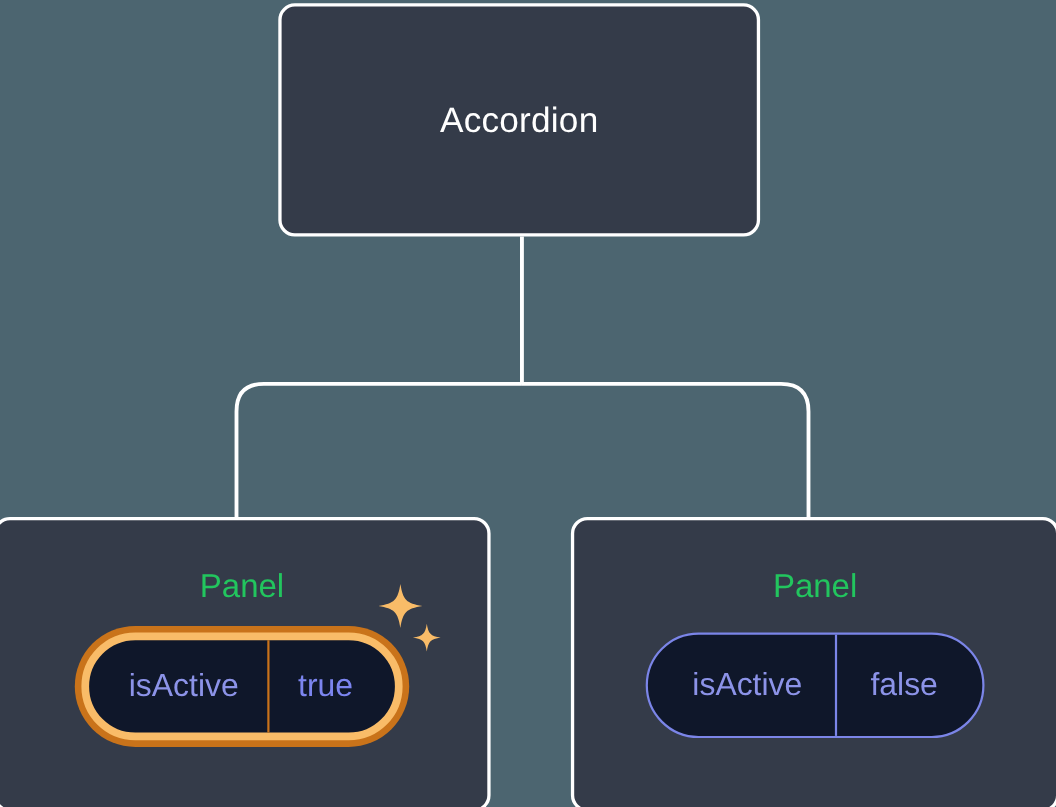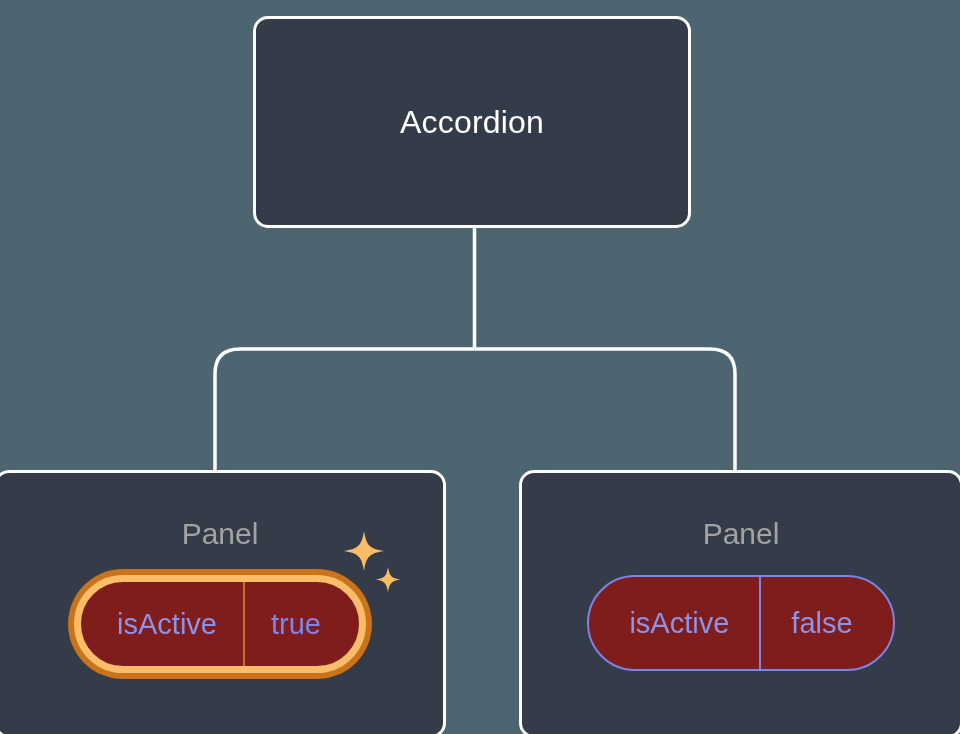--- a/index.html
+++ b/index.html
@@ -39,21 +39,21 @@
     position: absolute;
     box-sizing: border-box;
     background: #343b49;
     border: 3px solid #ffffff;
     border-radius: 15px;
   }
 
   
   #node-accordion {
     left: 253px;
-    top: 16px;
+    top: 3px;
     width: 438px;
     height: 212px;
     display: flex;
     align-items: center;
     justify-content: center;
   }
   .node-title-root {
     color: #ffffff;
     font-size: 32px;
     font-weight: 400;
@@ -74,37 +74,37 @@
     width: 452px;
     height: 268px;
   }
   #node-panel-right {
     left: 519px;
     top: 470px;
     width: 444px;
     height: 268px;
   }
   .node-title {
-    color: #a3a3a3;
+    color: #22c55e;
     font-size: 30px;
     font-weight: 400;
     line-height: 1;
     margin-top: 46px;
   }
 
   
   .pill-wrap {
     position: relative;
     margin-top: 26px;
   }
   .pill {
     box-sizing: border-box;
     display: flex;
     align-items: stretch;
-    background: #7f1d1d;
+    background: #0f172a;
     border-radius: 999px;
     height: 96px;
   }
   .pill-cell {
     display: flex;
     align-items: center;
     justify-content: center;
     font-size: 29px;
     line-height: 1;
     white-space: nowrap;

